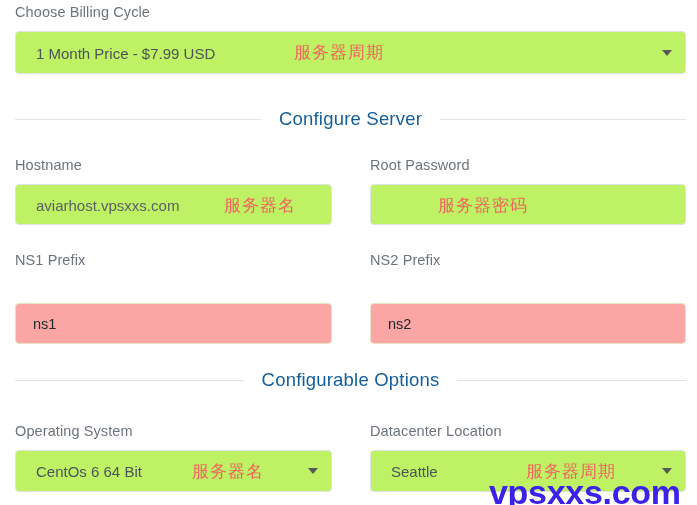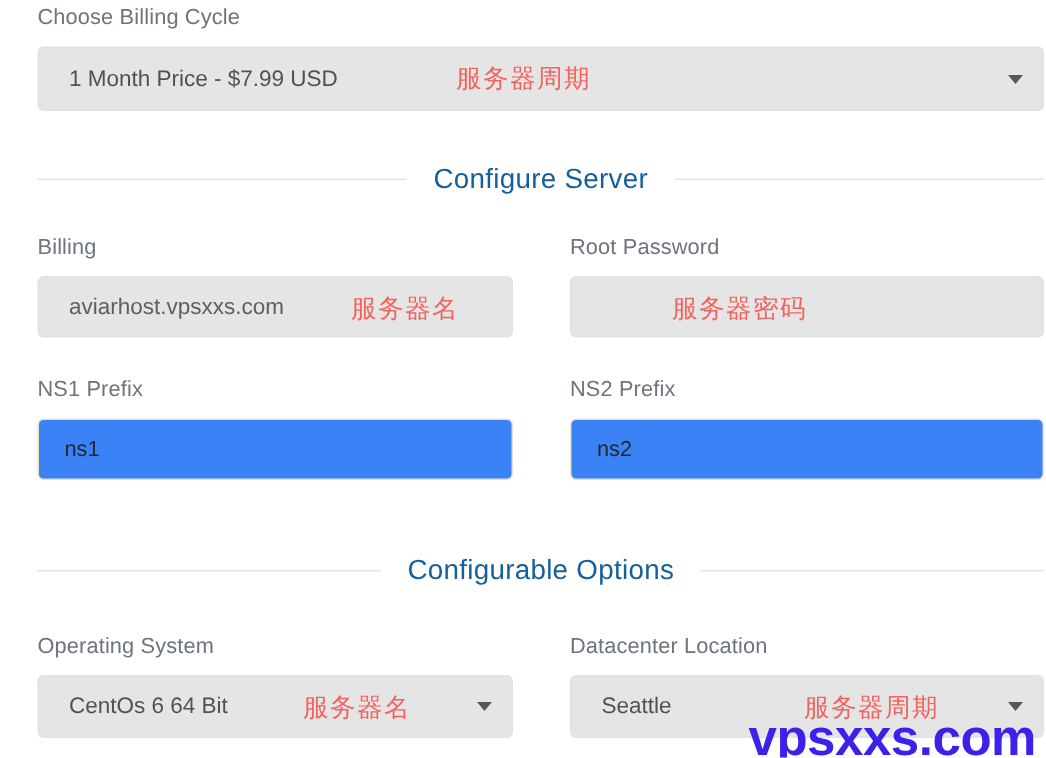--- a/index.html
+++ b/index.html
@@ -12,42 +12,42 @@
     width: 697px;
     height: 505px;
     position: relative;
     overflow: hidden;
     font-family: "Liberation Sans", "DejaVu Sans", sans-serif;
     -webkit-font-smoothing: antialiased;
   }
 
   .page {
     position: absolute;
-    left: 12px; top: 0;
+    left: 2px; top: 0;
     width: 616px;
     height: 505px;
   }
 
   
   .field-label {
     position: absolute;
     font-size: 14.5px;
     color: #6d747b;
     letter-spacing: 0.1px;
     white-space: nowrap;
   }
 
   
   .ctl {
     position: absolute;
     border: 1px solid #dfe3e6;
     border-radius: 4px;
-    background: #e5e5e5;
+    background: #bef264;
   }
-  .ctl.yellow { background: #3b82f6; border-color: #e4e4c4; }
+  .ctl.yellow { background: #fca5a5; border-color: #e4e4c4; margin-top: 24px; }
 
   .ctl-text {
     position: absolute;
     left: 20px;
     top: 50%;
     transform: translateY(-50%);
     font-size: 15px;
     color: #4c5359;
     white-space: nowrap;
   }
@@ -125,21 +125,21 @@
     <span class="caret"></span>
   </div>
   <div class="annot" style="left:292px; top:41px;">服务器周期</div>
 
   <div class="section" style="top:107px; height:24px;">
     <span class="rule"></span>
     <span class="sec-title">Configure Server</span>
     <span class="rule"></span>
   </div>
 
-  <div class="field-label" style="left:13px; top:157px;">Billing</div>
+  <div class="field-label" style="left:13px; top:157px;">Hostname</div>
   <div class="ctl" style="left:13px; top:184px; width:317px; height:41px;">
     <span class="ctl-text mono-ish">aviarhost.vpsxxs.com</span>
   </div>
   <div class="annot" style="left:222px; top:194px;">服务器名</div>
 
   <div class="field-label" style="left:368px; top:157px;">Root Password</div>
   <div class="ctl" style="left:368px; top:184px; width:316px; height:41px;">
     <span class="ctl-text mono-ish"></span>
   </div>
   <div class="annot" style="left:436px; top:194px;text-align:right;">服务器密码</div>

